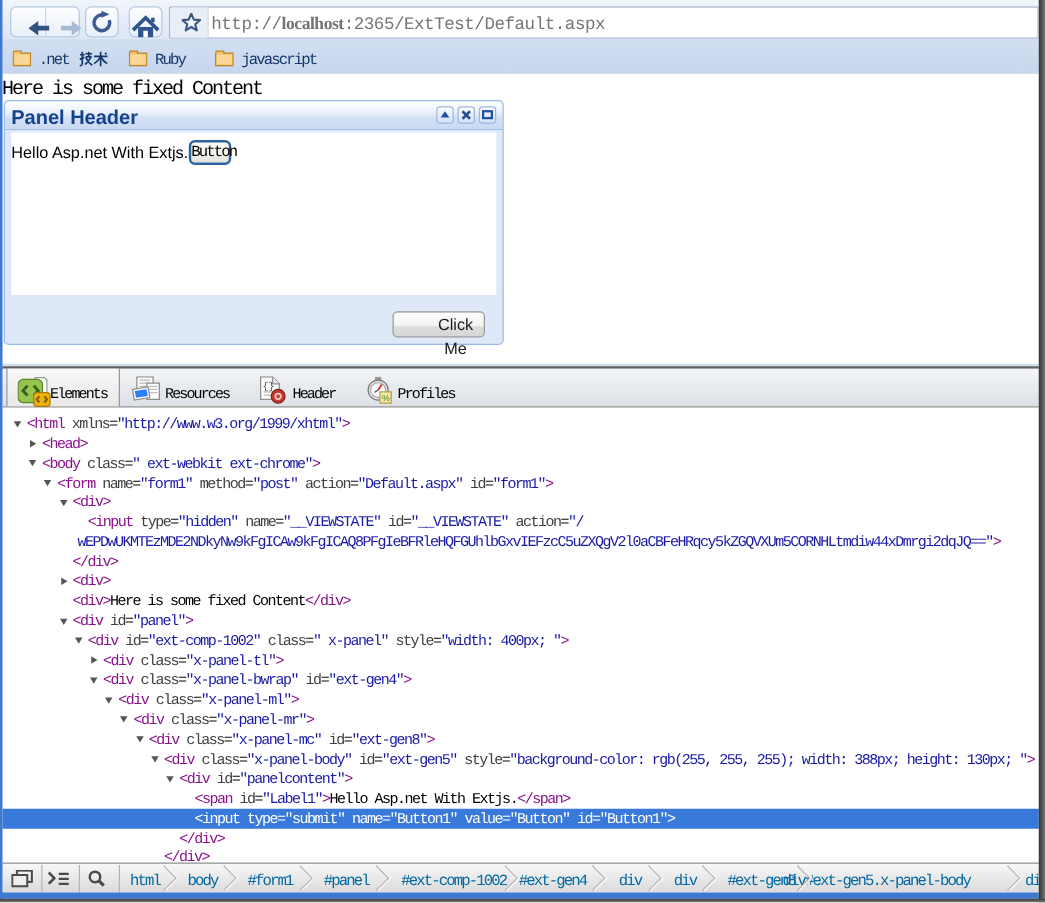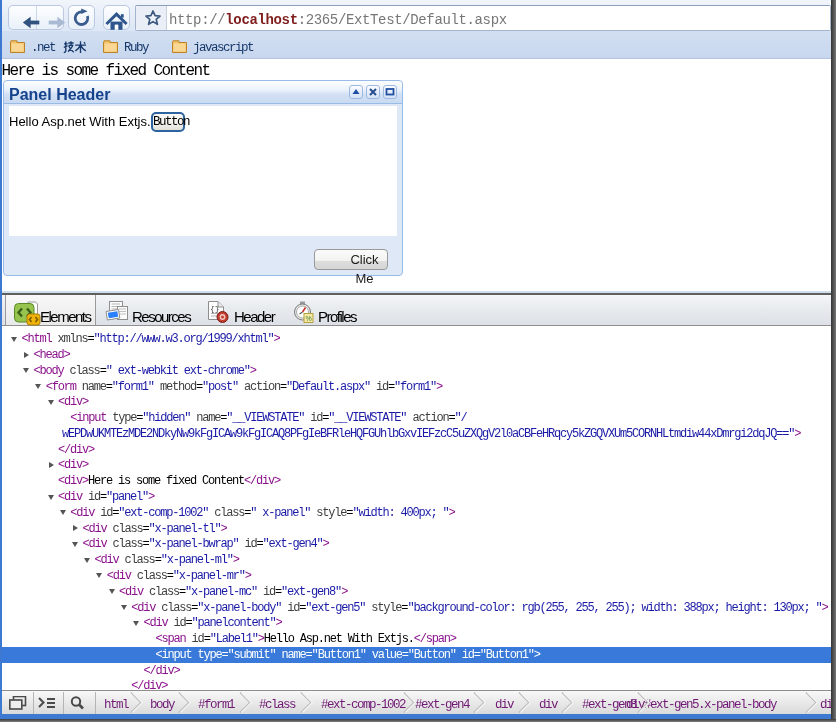--- a/index.html
+++ b/index.html
@@ -16,53 +16,53 @@
 #bottomshadow{left:0;top:719px;width:836px;height:3px;background:linear-gradient(#3a3a3a,#7d7d7d);}
 
 .tbtn{position:absolute;top:5px;height:25px;border:1px solid #bac9e0;border-radius:5px;background:linear-gradient(#fdfeff,#e9f0f9);box-sizing:border-box;}
 #backfwd{left:8px;width:56px;}
 #bfdiv{left:36px;top:6px;width:1px;height:23px;background:#ccd8ea;}
 #reload{left:68px;width:27px;}
 #home{left:103px;width:27px;}
 #starbox{left:136px;top:6px;width:30px;height:24px;background:#e9eef7;border-right:1px solid #c5d0df;border-radius:2px 0 0 2px;}
 #urlbar{left:135px;top:5px;width:696px;height:26px;background:#fff;border:1px solid #a5b4ca;border-top-color:#8d9fba;box-sizing:border-box;border-radius:2px;}
 #urltext{left:169px;top:12px;font-family:"Liberation Mono",monospace;font-size:14px;letter-spacing:-0.36px;color:#767676;white-space:pre;}
-#urltext b{color:#7f1d1d;font-weight:bold;}
+#urltext b{color:#737373;font-weight:bold;font-family:Liberation Serif, serif;}
 
 .bktext{position:absolute;top:40.5px;font-family:"Liberation Mono",monospace;font-size:12.5px;letter-spacing:-1.5px;color:#16386b;}
 
 #fixedcontent{left:1.5px;top:61.5px;font-family:"Liberation Mono",monospace;font-size:16px;letter-spacing:-1.6px;color:#000;}
 
 #panel{left:3px;top:80px;width:400px;height:196px;background:#dfe8f6;border:1px solid #99bbe8;border-radius:4px;box-sizing:border-box;}
 #phead{left:4px;top:81px;width:398px;height:23px;background:linear-gradient(#fdfefe,#edf3fc 38%,#d2e0f4 62%,#c9daf1);border-bottom:1px solid #98bbe7;border-radius:4px 4px 0 0;box-sizing:border-box;}
 #ptitle{left:9px;top:85.5px;font-family:"Liberation Sans",sans-serif;font-size:16px;font-weight:bold;color:#15428b;}
 .ptool{position:absolute;top:85px;width:14px;height:14px;border:1px solid #9db9e0;border-radius:3px;background:linear-gradient(#fcfdff,#e6eefa 50%,#d3e2f6);box-sizing:border-box;}
 #pbody{left:9px;top:106px;width:388px;height:130px;background:#fff;}
 #hellotext{left:9px;top:114px;font-family:"Liberation Sans",sans-serif;font-size:13px;color:#000;}
 #btn1{left:151px;top:112px;width:34px;height:20px;border:2px solid #2d64a0;border-radius:5px;background:linear-gradient(#fcfbf8,#f0efe9 65%,#e2e1d9);box-sizing:border-box;font-family:"Liberation Mono",monospace;font-size:12.5px;letter-spacing:-1.5px;color:#000;text-align:center;line-height:16px;}
 #btn2{left:313.5px;top:249px;width:74px;height:21px;border:1px solid #9a9a9a;border-radius:4px;background:linear-gradient(#fbfbfb 0%,#f3f3f1 55%,#dddddd 60%,#d6d6d6);box-sizing:border-box;font-family:"Liberation Sans",sans-serif;font-size:13px;color:#1a1a1a;text-align:center;line-height:19px;padding-left:28px;}
 
 #dtborder{left:2px;top:293px;width:829px;height:2px;background:#5f5f5f;}
 #splitline{left:2px;top:291px;width:829px;height:2px;background:#cfdfee;}
 #dtbar{left:2px;top:295px;width:829px;height:31px;background:linear-gradient(#f4f6f8,#e8ebee 45%,#dde1e7);border-bottom:1px solid #909090;box-sizing:border-box;}
 #seltab{left:5px;top:295px;width:91px;height:30px;background:linear-gradient(#f8f8f8,#e9e9e9);border-left:1px solid #9a9a9a;border-right:1px solid #9a9a9a;box-sizing:border-box;}
-.dtab{position:absolute;top:308px;font-family:Liberation Sans, sans-serif;font-size:15px;letter-spacing:-1.5px;color:#000;}
+.dtab{position:absolute;top:308px;font-family:Liberation Mono, monospace;font-size:12px;letter-spacing:-1.5px;color:#000;}
 #tree{left:2px;top:327px;width:829px;height:363px;background:#fff;}
 .tl{position:absolute;font-family:"Liberation Mono",monospace;font-size:12px;letter-spacing:-1.2px;line-height:13px;color:#000;white-space:pre;}
 .tl .t{color:#8b128c;}
 .tl .a{color:#404040;}
 .tl .v{color:#1a1aa6;}
 .arr{position:absolute;width:0;height:0;}
 .arrD{border-left:3.5px solid transparent;border-right:3.5px solid transparent;border-top:5.5px solid #555;}
 .arrR{border-top:3.5px solid transparent;border-bottom:3.5px solid transparent;border-left:5.5px solid #555;}
 #selrow{left:2px;top:647px;width:829px;height:16.3px;background:#3879d9;}
 
 #statusbar{left:2px;top:690px;width:829px;height:24px;background:linear-gradient(#f8f8f8,#dadada);border-top:1px solid #8f8f8f;box-sizing:border-box;}
 .ssep{position:absolute;top:692px;width:1px;height:22px;background:#b5b5b5;}
-.crumb{position:absolute;top:697.5px;font-family:"Liberation Mono",monospace;font-size:12.5px;letter-spacing:-1.5px;color:#701a75;white-space:pre;}
+.crumb{position:absolute;top:697.5px;font-family:"Liberation Mono",monospace;font-size:12.5px;letter-spacing:-1.5px;color:#0369a1;white-space:pre;}
 .chev{position:absolute;top:692px;}
 </style>
 </head>
 <body>
 
 <div class="abs" id="toolbar"></div>
 <div class="abs" id="bookbar"></div>
 <div class="abs" id="page"></div>
 
 <div class="tbtn" id="backfwd"></div>
@@ -234,21 +234,21 @@
   <circle cx="67" cy="5.5" r="4.2" fill="none" stroke="#4a4a4a" stroke-width="2"></circle>
   <path d="M 70 8.5 L 74 12.5" stroke="#4a4a4a" stroke-width="2.6"></path>
 </svg>
 <div class="ssep" style="left:33px"></div>
 <div class="ssep" style="left:63px"></div>
 <div class="ssep" style="left:95px"></div>
 <div id="crumbs">
 <div class="crumb" style="left:104px">html</div>
 <div class="crumb" style="left:150px">body</div>
 <div class="crumb" style="left:198px">#form1</div>
-<div class="crumb" style="left:259px">#class</div>
+<div class="crumb" style="left:259px">#panel</div>
 <div class="crumb" style="left:321px">#ext-comp-1002</div>
 <div class="crumb" style="left:415px">#ext-gen4</div>
 <div class="crumb" style="left:495px">div</div>
 <div class="crumb" style="left:539px">div</div>
 <div class="crumb" style="left:582px">#ext-gen8</div>
 <div class="crumb" style="left:626px">div#ext-gen5.x-panel-body</div>
 <div class="crumb" style="left:820px">di</div>
 <svg class="chev" style="left:130px" width="14" height="21" viewBox="0 0 14 21">
       <path d="M 1 0.5 L 11 10.5 L 1 20.5" fill="none" stroke="#b9b9b9" stroke-width="1.4"></path>
       <path d="M 2.4 0.5 L 12.4 10.5 L 2.4 20.5" fill="none" stroke="#f4f4f4" stroke-width="1.2"></path>

